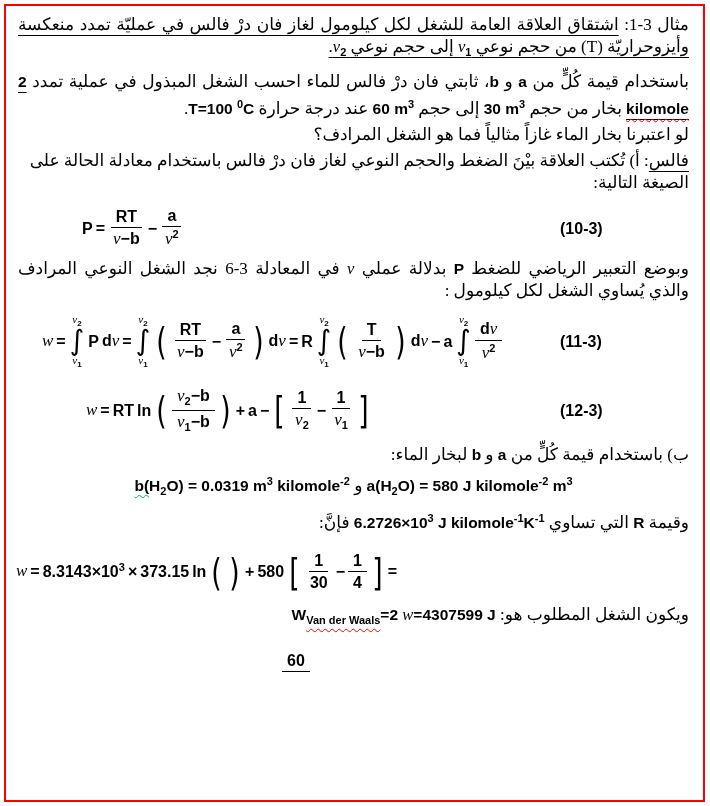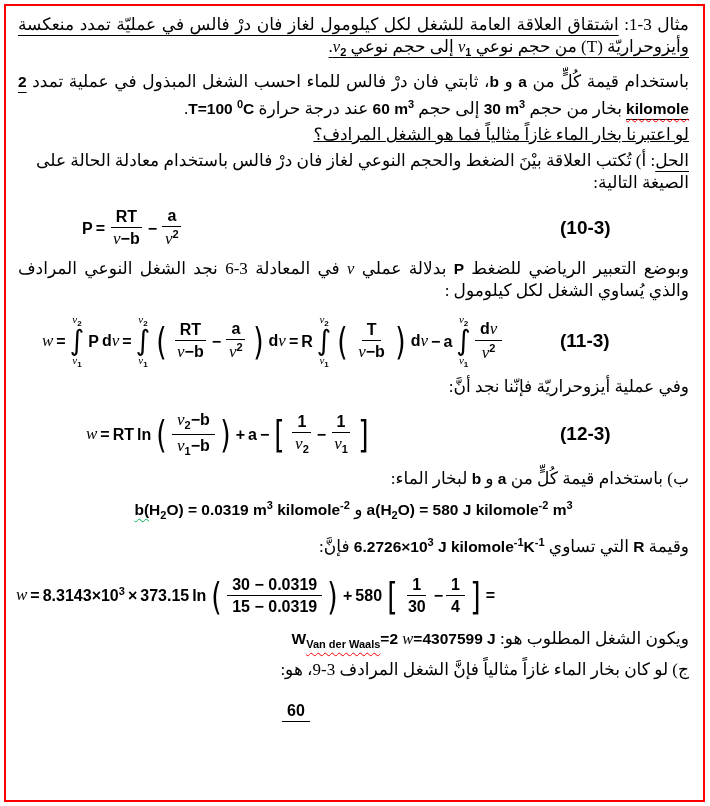--- a/index.html
+++ b/index.html
@@ -29,35 +29,35 @@
   .eq .var{font-size:17px;}
   .fr{display:inline-flex;flex-direction:column;align-items:center;}
   .fr .n{border-bottom:1.3px solid #000;padding:0 5px 1px;}
   .fr .d{padding:1px 5px 0;}
   .ig{display:inline-flex;flex-direction:column;align-items:center;line-height:1;margin:0 1px;}
   .ig .lim{font-size:11px;height:13px;font-weight:bold;}
   .ig .lim .var{font-size:11px;}
   .ig .lim sub{font-size:8px;}
   .ig .sym{font-family:"DejaVu Sans",sans-serif;font-size:28px;font-weight:normal;line-height:28px;}
   .bp{font-family:"DejaVu Sans",sans-serif;font-weight:400;font-size:38px;line-height:42px;transform:scaleX(.7);}
-  .eqlabel{position:absolute;left:546px;font-weight:bold;font-size:19px;}
+  .eqlabel{position:absolute;left:546px;font-weight:bold;font-size:16px;}
   .tk{white-space:pre;}
 </style>
 </head>
 <body>
 
 <div class="page">
 
   <p class="para j" style="margin-top:2px;"><span>مثال 3-1: </span><span class="ul"><span>اشتقاق العلاقة العامة للشغل لكل كيلومول لغاز فان درْ فالس في عمليّة تمدد منعكسة وأيزوحراريّة (T) من حجم نوعي </span><span class="lat"><i class="var">v</i><sub class="sb">1</sub></span><span> إلى حجم نوعي </span><span class="lat"><i class="var">v</i><sub class="sb">2</sub></span><span>.</span></span></p>
 
   <p class="para j" style="margin-top:8px;"><span>باستخدام قيمة كُلٍّ من </span><span class="lat">a</span><span> و </span><span class="lat">b</span><span>، ثابتي فان درْ فالس للماء احسب الشغل المبذول في عملية تمدد </span><span class="lat ul"><span>2 </span><span class="wr">kilomole</span></span><span> بخار من حجم </span><span class="lat"><span>30 m</span><sup class="sp">3</sup></span><span> إلى حجم </span><span class="lat"><span>60 m</span><sup class="sp">3</sup></span><span> عند درجة حرارة </span><span class="lat"><span>T=100 </span><sup class="sp">0</sup><span>C</span></span><span>.</span></p>
 
-  <p class="para" style="margin-top:4px;text-decoration:underline;">لو اعتبرنا بخار الماء غازاً مثالياً فما هو الشغل المرادف؟</p>
-
-  <p class="para" style="margin-top:4px;"><span class="ul">الحل</span><span>: أ) تُكتب العلاقة بيْنَ الضغط والحجم النوعي لغاز فان درْ فالس باستخدام معادلة الحالة على الصيغة التالية:</span></p>
+  <p class="para" style="margin-top:4px;">لو اعتبرنا بخار الماء غازاً مثالياً فما هو الشغل المرادف؟</p>
+
+  <p class="para" style="margin-top:4px;"><span class="ul">فالس</span><span>: أ) تُكتب العلاقة بيْنَ الضغط والحجم النوعي لغاز فان درْ فالس باستخدام معادلة الحالة على الصيغة التالية:</span></p>
 
   <div class="eq" style="margin-top:10px;margin-bottom:6px;padding-left:68px;min-height:48px;">
     <span class="tk">P</span>
     <span class="tk">=</span>
     <span class="fr">
         <span class="n">RT</span>
         <span class="d"><i class="var">v</i><span>−</span><span>b</span></span>
       </span>
     <span class="tk">−</span>
     <span class="fr">
@@ -118,21 +118,20 @@
         <span class="sym">∫</span>
         <span class="lim"><i class="var">v</i><sub>1</sub></span>
       </span>
     <span class="fr">
         <span class="n"><span>d</span><i class="var">v</i></span>
         <span class="d"><i class="var">v</i><sup class="sp">2</sup></span>
       </span>
     <span class="eqlabel">(11-3)</span>
   </div>
 
-  <p class="para" style="margin-top:2px;">وفي عملية أيزوحراريّة فإنّنا نجد أنَّ:</p>
 
   <div class="eq" style="margin-top:8px;margin-bottom:6px;padding-left:72px;min-height:56px;">
     <i class="var">w</i>
     <span class="tk">=</span>
     <span class="tk">RT</span>
     <span class="tk">ln</span>
     <span class="bp">(</span>
     <span class="fr">
         <span class="n"><i class="var">v</i><sub class="sb">2</sub><span>−</span><span>b</span></span>
         <span class="d"><i class="var">v</i><sub class="sb">1</sub><span>−</span><span>b</span></span>
@@ -162,44 +161,39 @@
   <p class="para" style="margin-top:2px;"><span>وقيمة </span><span class="lat">R</span><span> التي تساوي </span><span class="lat"><span>6.2726×10</span><sup class="sp">3</sup><span> J kilomole</span><sup class="sp">-1</sup><span>K</span><sup class="sp">-1</sup></span><span> فإنَّ:</span></p>
 
   <div class="eq" style="margin-top:10px;margin-bottom:4px;padding-left:2px;min-height:56px;">
     <i class="var">w</i>
     <span class="tk">=</span>
     <span class="tk"><span>8.3143×10</span><sup class="sp">3</sup></span>
     <span class="tk">×</span>
     <span class="tk">373.15</span>
     <span class="tk">ln</span>
     <span class="bp">(</span>
-    <span class="fr">
-        <span class="n">30 − 0.0319</span>
-        <span class="d">15 − 0.0319</span>
-      </span>
     <span class="bp">)</span>
     <span class="tk">+</span>
     <span class="tk">580</span>
     <span class="bp">[</span>
     <span class="fr">
         <span class="n">1</span>
         <span class="d">30</span>
       </span>
     <span class="tk">−</span>
     <span class="fr">
         <span class="n">1</span>
         <span class="d">4</span>
       </span>
     <span class="bp">]</span>
     <span class="tk">=</span>
   </div>
 
   <p class="para" style="margin-top:0;"><span>ويكون الشغل المطلوب هو: </span><span class="lat"><span>W</span><sub class="sb wr">Van der Waals</sub><span>=2 </span><i class="var">w</i><span>=4307599 J</span></span></p>
 
-  <p class="para" style="margin-top:2px;">ج) لو كان بخار الماء غازاً مثالياً فإنَّ الشغل المرادف 3-9، هو:</p>
 
   <div class="eq" style="margin-top:8px;margin-bottom:6px;padding-left:268px;min-height:46px;">
 
     <span class="fr">
         <span class="n">60</span>
       </span>
 
   </div>
 
 </div>

